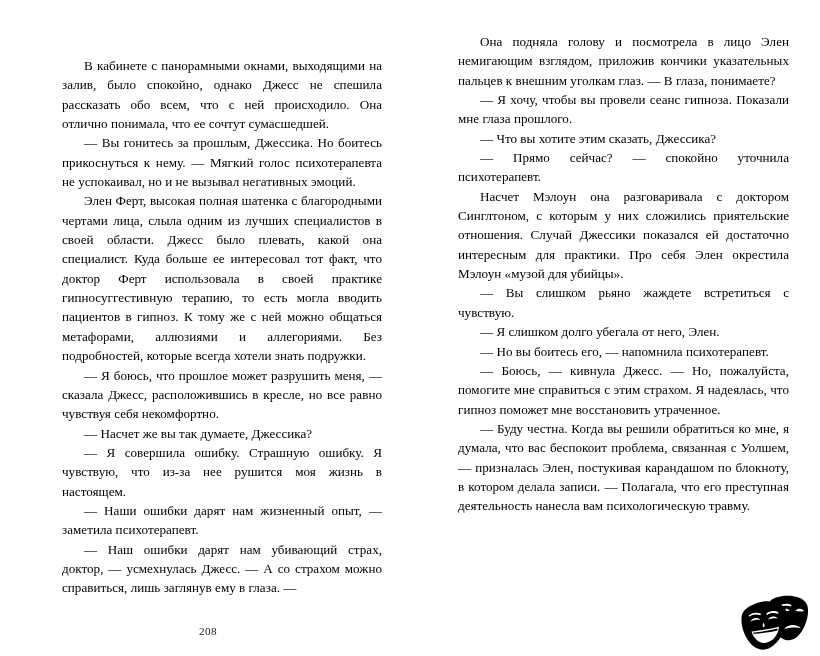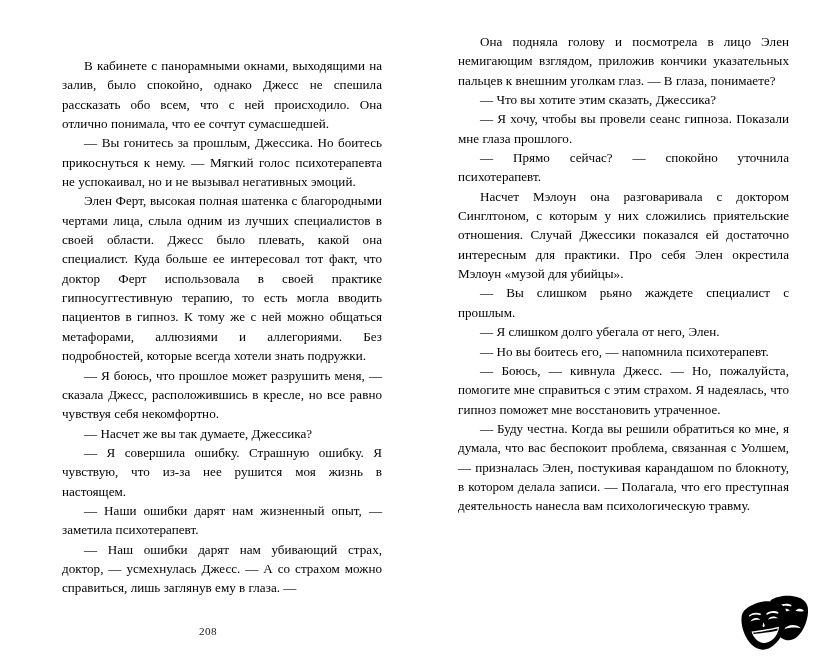--- a/index.html
+++ b/index.html
@@ -84,25 +84,25 @@
       <p>— Я совершила ошибку. Страшную ошибку. Я чувствую, что из-за нее рушится моя жизнь в настоящем.</p>
       <p>— Наши ошибки дарят нам жизненный опыт, — заметила психотерапевт.</p>
       <p>— Наш ошибки дарят нам убивающий страх, доктор, — усмехнулась Джесс. — А со страхом можно справиться, лишь заглянув ему в глаза. —</p>
     </div>
     <div class="folio folio-left">208</div>
   </div>
 
   <div class="page page-right">
     <div class="textblock">
       <p>Она подняла голову и посмотрела в лицо Элен немигающим взглядом, приложив кончики указательных пальцев к внешним уголкам глаз. — В глаза, понимаете?</p>
+      <p>— Я хочу, чтобы вы провели сеанс гипноза. Показали мне глаза прошлого.</p>
       <p>— Что вы хотите этим сказать, Джессика?</p>
-      <p>— Я хочу, чтобы вы провели сеанс гипноза. Показали мне глаза прошлого.</p>
       <p>— Прямо сейчас? — спокойно уточнила психотерапевт.</p>
       <p>Насчет Мэлоун она разговаривала с доктором Синглтоном, с которым у них сложились приятельские отношения. Случай Джессики показался ей достаточно интересным для практики. Про себя Элен окрестила Мэлоун «музой для убийцы».</p>
-      <p>— Вы слишком рьяно жаждете специалист с прошлым.</p>
+      <p>— Вы слишком рьяно жаждете встретиться с чувствую.</p>
       <p>— Я слишком долго убегала от него, Элен.</p>
       <p>— Но вы боитесь его, — напомнила психотерапевт.</p>
       <p>— Боюсь, — кивнула Джесс. — Но, пожалуйста, помогите мне справиться с этим страхом. Я надеялась, что гипноз поможет мне восстановить утраченное.</p>
       <p>— Буду честна. Когда вы решили обратиться ко мне, я думала, что вас беспокоит проблема, связанная с Уолшем, — призналась Элен, постукивая карандашом по блокноту, в котором делала записи. — Полагала, что его преступная деятельность нанесла вам психологическую травму.</p>
     </div>
 
     <div class="masks">
       <svg viewBox="0 0 82 58" xmlns="http://www.w3.org/2000/svg">
 
         <g fill="#000000">

